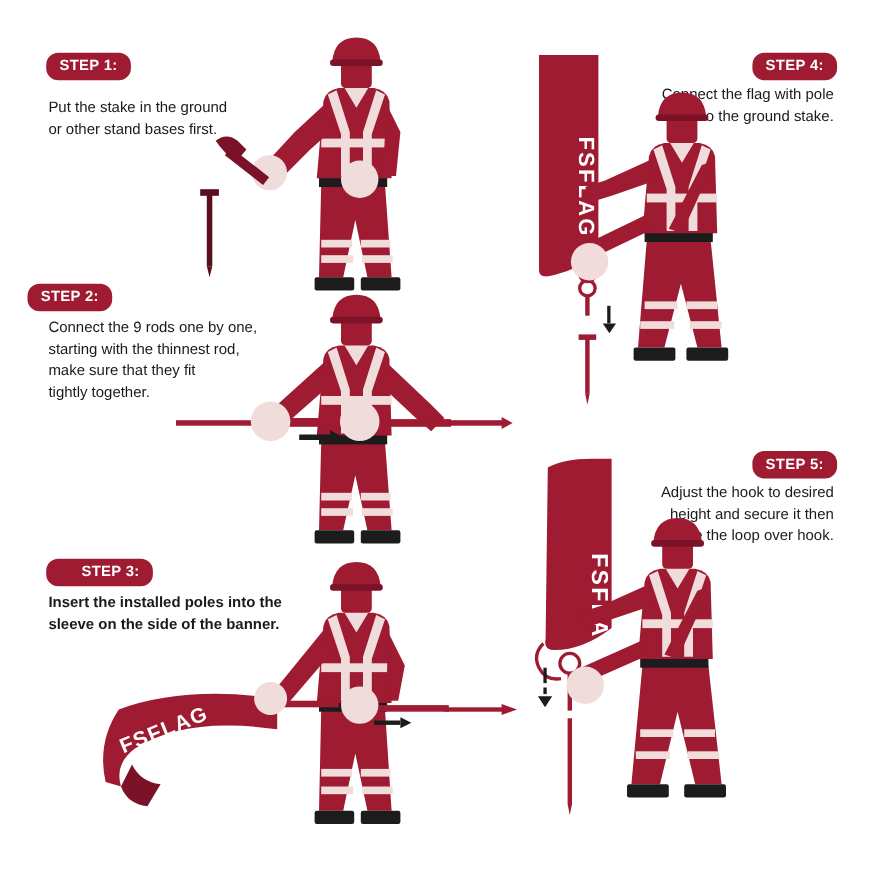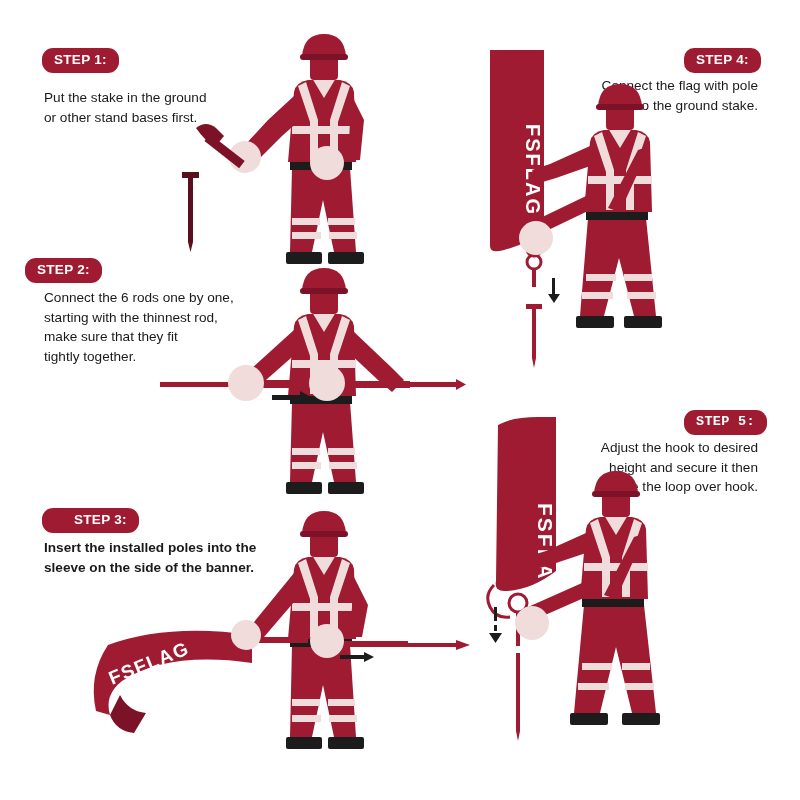--- a/index.html
+++ b/index.html
@@ -107,21 +107,21 @@
       <circle cx="327" cy="163" r="17" fill="#f1dcdc"></circle>
     </g>
 
     <g>
       <path d="M196 128 Q206 120 216 128 L224 136 L214 148 L206 140 Q200 134 196 128 Z" fill="#7b1228"></path>
       <rect x="210" y="134" width="44" height="9" transform="rotate(38 210 134)" fill="#7b1228"></rect>
     </g>
   </svg>
 
   <div class="step-badge" style="left:25px; top:258px;">STEP 2:</div>
-  <div class="step-text" style="left:44px; top:288px; width:300px;">Connect the 6 rods one by one,
+  <div class="step-text" style="left:44px; top:288px; width:300px;">Connect the 9 rods one by one,
 starting with the thinnest rod,
 make sure that they fit
 tightly together.</div>
 
   <svg class="art" id="panel-2" style="top:250px;" viewBox="0 0 470 260" width="470" height="260">
     <g>
 
       <path d="M292 152 L350 152 L356 232 L334 232 L323 182 L312 232 L290 232 Z" fill="#9e1b32"></path>
       <rect x="292" y="198" width="28" height="7" fill="#f1dcdc"></rect>
       <rect x="328" y="198" width="27" height="7" fill="#f1dcdc"></rect>
@@ -197,21 +197,21 @@
       <rect x="338" y="146" width="70" height="6" fill="#9e1b32"></rect>
       <rect x="404" y="148" width="56" height="4" fill="#9e1b32"></rect>
       <polygon points="456,145 470,150 456,155" fill="#9e1b32"></polygon>
       <circle cx="246" cy="140" r="15" fill="#f1dcdc"></circle>
       <circle cx="327" cy="146" r="17" fill="#f1dcdc"></circle>
       <rect x="340" y="160" width="24" height="4" fill="#1c1c1c"></rect>
       <polygon points="364,157 374,162 364,167" fill="#1c1c1c"></polygon>
     </g>
   </svg>
 
-  <div class="step-badge" style="left:684px; top:48px;border-radius:10px;">STEP 4:</div>
+  <div class="step-badge" style="left:684px; top:48px;">STEP 4:</div>
   <div class="step-text right" style="left:488px; top:76px; width:270px;">Connect the flag with pole
 to the ground stake.</div>
 
   <svg class="art" id="panel-4" style="left:470px; top:30px;" viewBox="0 0 330 360" width="330" height="360">
 
     <g>
       <path d="M20 20 L74 20 L74 200 Q58 214 34 220 Q20 224 20 216 Z" fill="#9e1b32"></path>
       <text x="56" y="94" transform="rotate(90 56 94)" fill="#ffffff" font-family="Liberation Sans, sans-serif" font-size="20" font-weight="bold" letter-spacing="2">FSFLAG</text>
     </g>
 
@@ -247,21 +247,21 @@
       <path d="M128 76 Q130 54 150 54 Q170 54 172 76 Z" fill="#9e1b32"></path>
       <rect x="126" y="74" width="48" height="6" rx="3" fill="#7b1228"></rect>
 
       <path d="M120 116 L80 134 L62 140 L66 154 L86 148 L126 134 Z" fill="#9e1b32"></path>
       <path d="M180 116 L150 182 L138 178 L168 120 Z" fill="#9e1b32"></path>
       <path d="M120 180 L70 204 L62 192 L116 166 Z" fill="#9e1b32"></path>
       <circle cx="66" cy="208" r="17" fill="#f1dcdc"></circle>
     </g>
   </svg>
 
-  <div class="step-badge" style="left:684px; top:410px;font-family:Liberation Mono, monospace;">STEP 5:</div>
+  <div class="step-badge" style="left:684px; top:410px;">STEP 5:</div>
   <div class="step-text right" style="left:480px; top:438px; width:278px;">Adjust the hook to desired
 height and secure it then
 place the loop over hook.</div>
 
   <svg class="art" id="panel-5" style="left:460px; top:395px;" viewBox="0 0 340 390" width="340" height="390">
 
     <g>
       <path d="M38 30 Q52 22 78 22 L96 22 L96 176 Q70 196 44 196 Q34 196 36 186 Z" fill="#9e1b32"></path>
       <text x="78" y="108" transform="rotate(90 78 108)" fill="#ffffff" font-family="Liberation Sans, sans-serif" font-size="21" font-weight="bold" letter-spacing="2">FSFLAG</text>
     </g>

